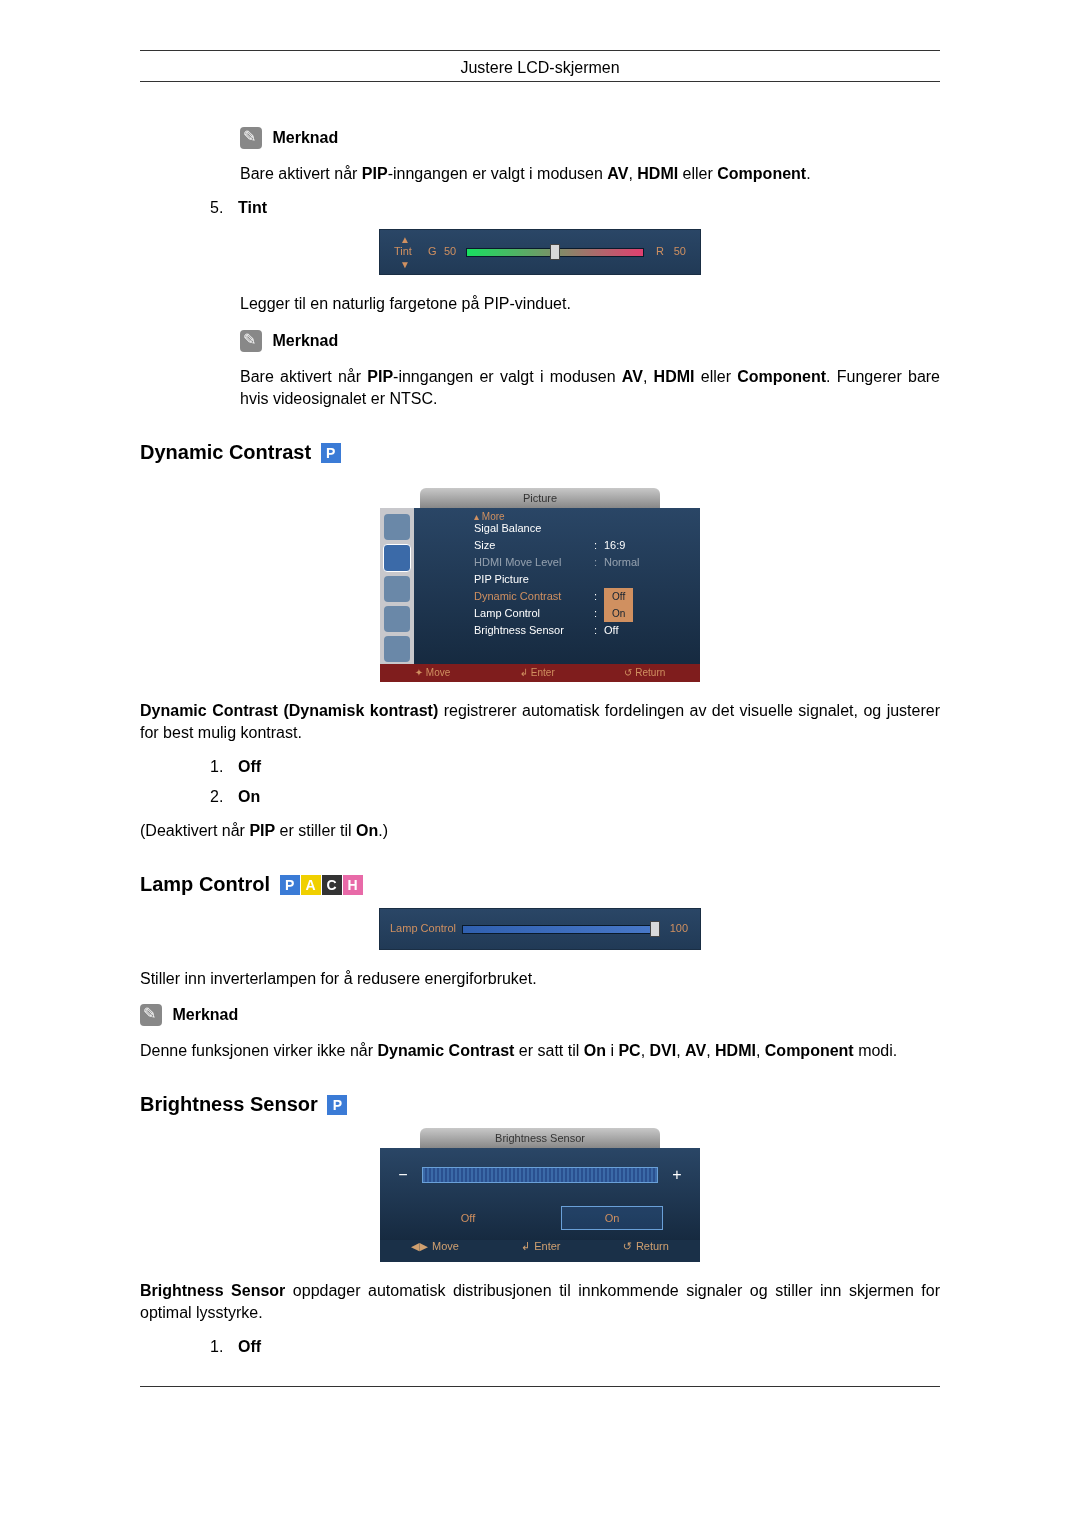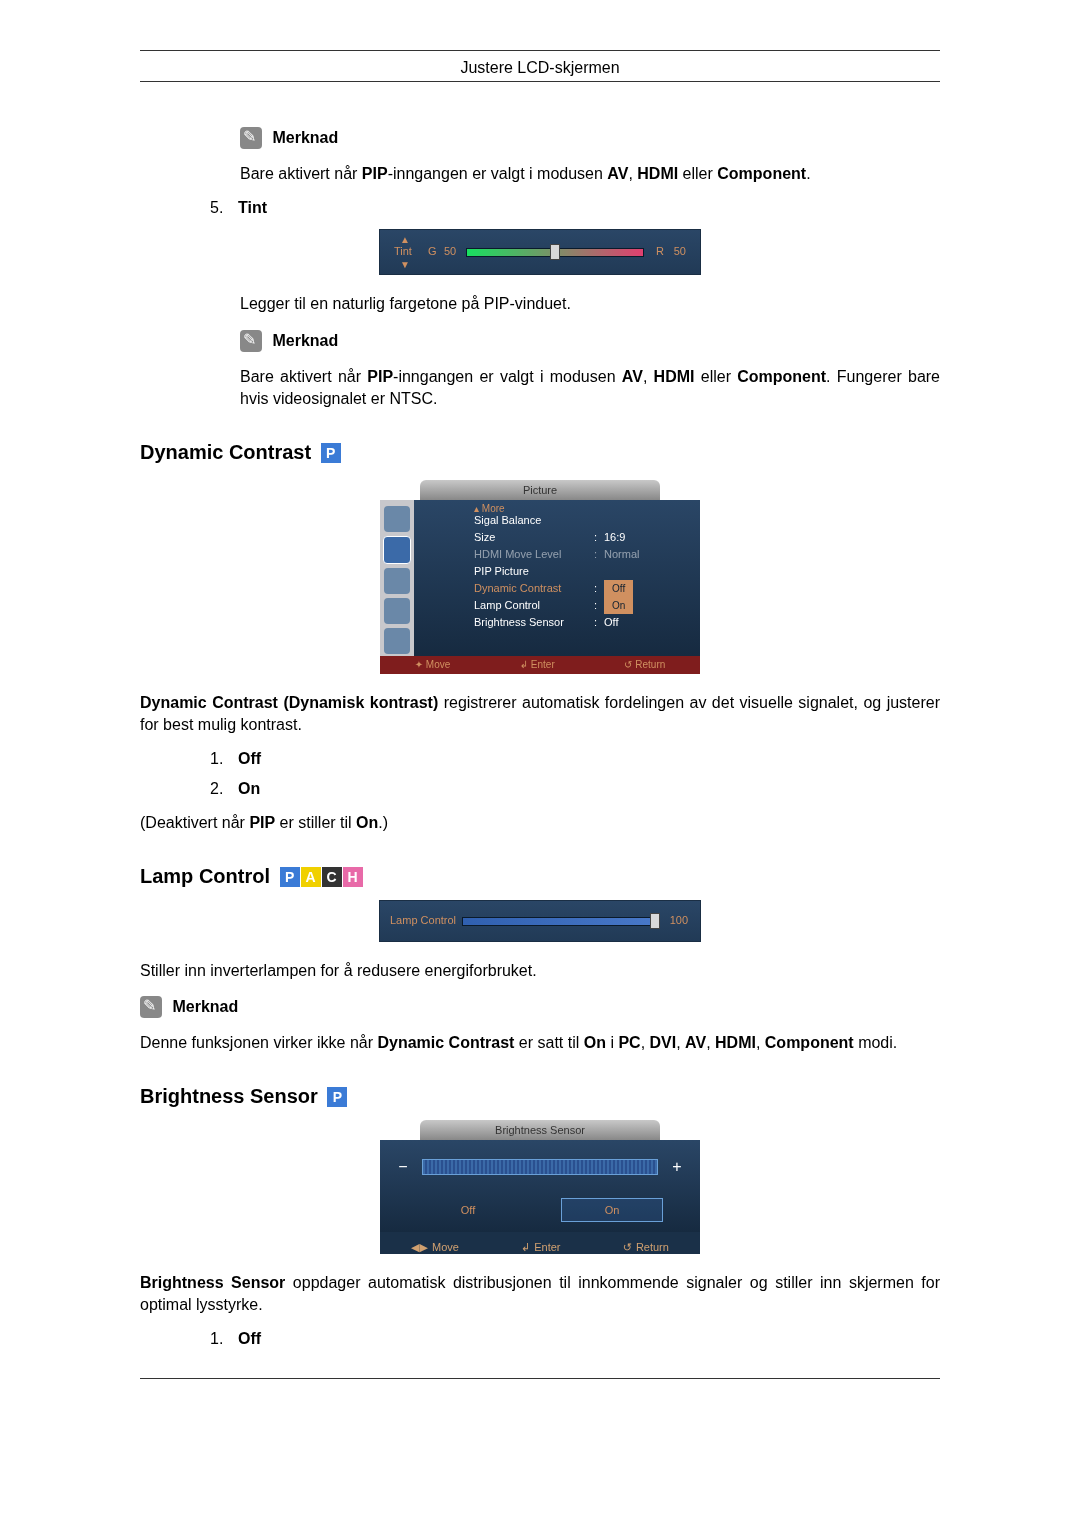--- a/index.html
+++ b/index.html
@@ -140,21 +140,21 @@
     height: 14px;
     background: #d9d9d9;
     border: 1px solid #444;
   }
   .tint-r { position: absolute; right: 36px; top: 15px; color: #d09060; font-size: 11px; }
   .tint-rval { position: absolute; right: 14px; top: 15px; color: #d09060; font-size: 11px; }
 
   
   .pic-menu {
     width: 320px;
-    margin: 16px auto 18px auto;
+    margin: 24px auto 18px auto;
     font-size: 11px;
     color: #fff;
   }
   .pic-tab {
     height: 20px;
     background: linear-gradient(#c8c8c8, #888);
     text-align: center;
     line-height: 20px;
     color: #333;
     border-radius: 6px 6px 0 0;
@@ -276,21 +276,21 @@
     text-align: center;
     color: #d09060;
     border: 1px solid transparent;
   }
   .bs-opt.sel { border-color: #6aa0d8; background: rgba(60,120,200,0.2); }
   .bs-footer {
     height: 22px;
     background: #1a3048;
     display: flex;
     justify-content: space-around;
-    align-items: flex-end;
+    align-items: flex-start;
     font-size: 11px;
     color: #d0a070;
   }
   .bs-footer span .sym { margin-right: 4px; }
 </style>
 </head>
 <body>
 
 <div class="page">
   <div class="content-frame">

